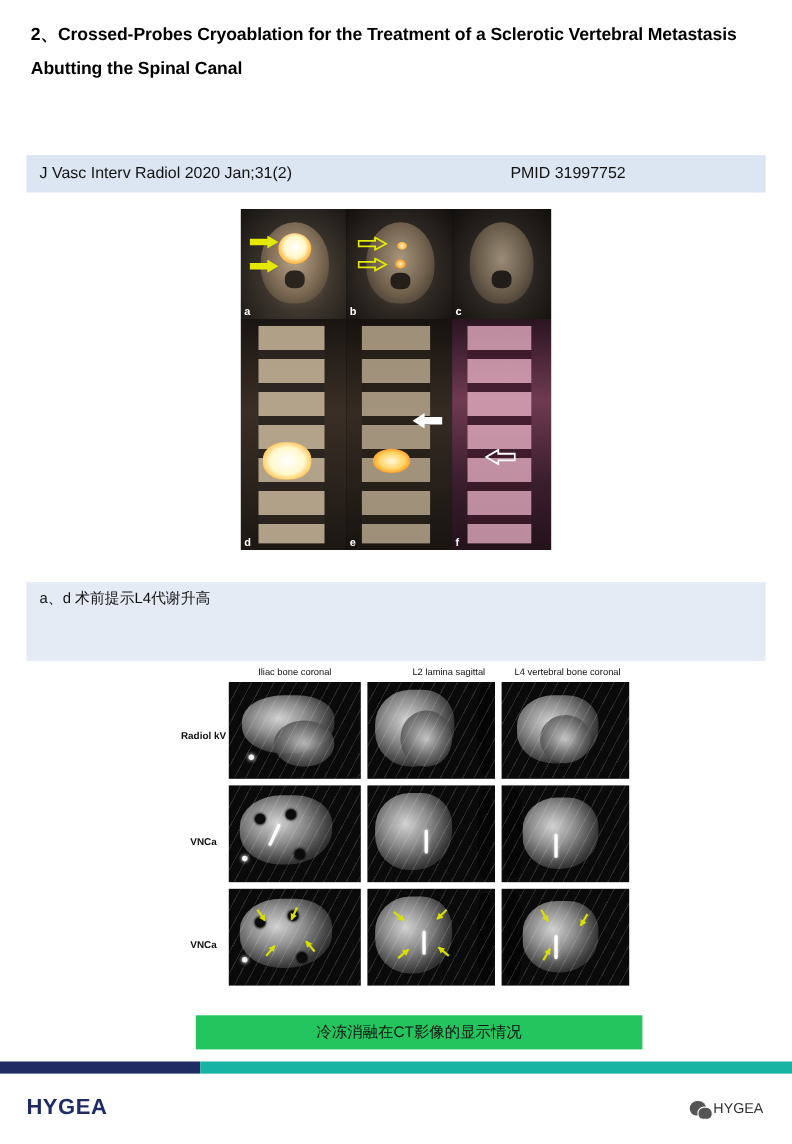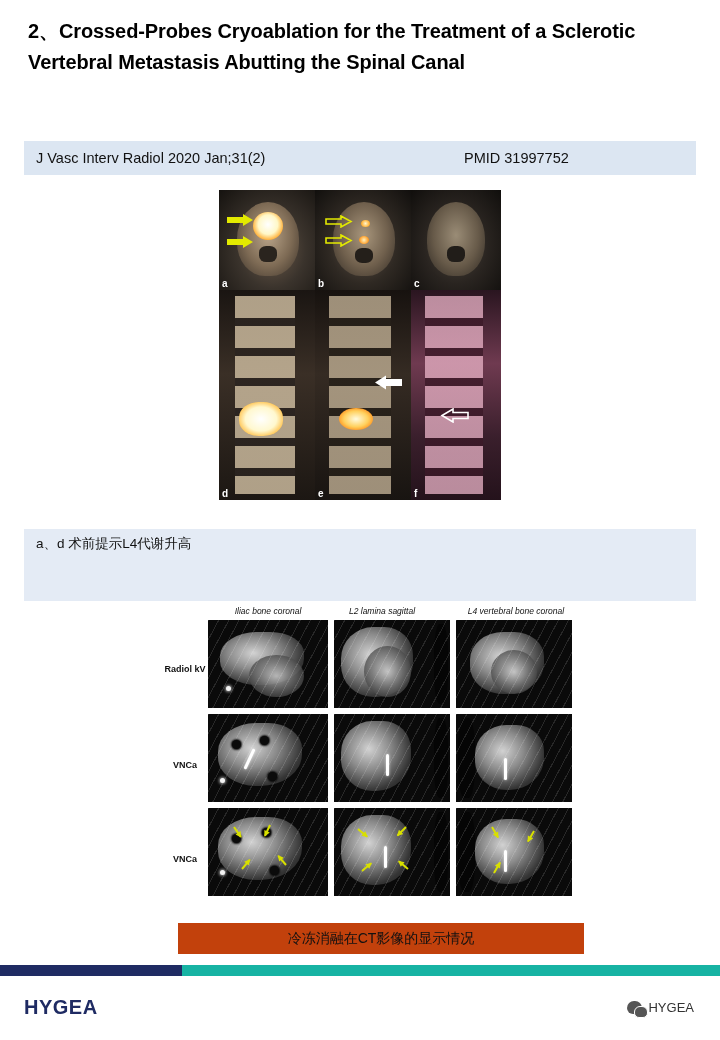--- a/index.html
+++ b/index.html
@@ -19,21 +19,21 @@
     position: relative;
     width: 720px;
     height: 1040px;
   }
   
   .title {
     position: absolute;
     left: 28px;
     top: 16px;
     width: 664px;
-    font-size: 20px;
+    font-size: 16px;
     font-weight: bold;
     line-height: 31px;
     color: #000000;
     letter-spacing: -0.1px;
   }
   
   .citation-bar {
     position: absolute;
     left: 24px;
     top: 141px;
@@ -177,21 +177,20 @@
     top: 602px;
     width: 400px;
     height: 300px;
   }
   .fig2 .col-head {
     position: absolute;
     top: 4px;
     font-size: 8.5px;
     color: #111;
     text-align: center;
-    font-style: italic;
   }
   .fig2 .row-label {
     position: absolute;
     left: 0px;
     width: 50px;
     font-size: 9px;
     font-weight: bold;
     color: #111;
     text-align: center;
   }
@@ -247,21 +246,21 @@
     border-top: 3.5px solid transparent;
     border-bottom: 3.5px solid transparent;
   }
   
   .caption-box {
     position: absolute;
     left: 178px;
     top: 923px;
     width: 406px;
     height: 31px;
-    background: #c2410c;
+    background: #22c55e;
     display: flex;
     align-items: center;
     justify-content: center;
     font-size: 14px;
     color: #111;
   }
   
   .bar-left {
     position: absolute;
     left: 0;
@@ -383,21 +382,21 @@
     </div>
   </div>
 
   <div class="legend-box">
     <p>a、d 术前提示L4代谢升高</p>
   </div>
 
   <div class="fig2">
 
     <div class="col-head" style="left:48px;width:120px;">Iliac bone coronal</div>
-    <div class="col-head" style="left:162px;width:120px;">L2 lamina sagittal</div>
+    <div class="col-head" style="left:188px;width:120px;">L2 lamina sagittal</div>
     <div class="col-head" style="left:296px;width:120px;">L4 vertebral bone coronal</div>
 
     <div class="row-label" style="top:62px;">Radiol kV</div>
     <div class="row-label" style="top:158px;">VNCa</div>
     <div class="row-label" style="top:252px;">VNCa</div>
 
     <div class="ct" style="left:48px;top:18px;width:120px;height:88px;">
       <div class="bone1"></div>
       <div class="bone2"></div>
       <div class="streak"></div>

